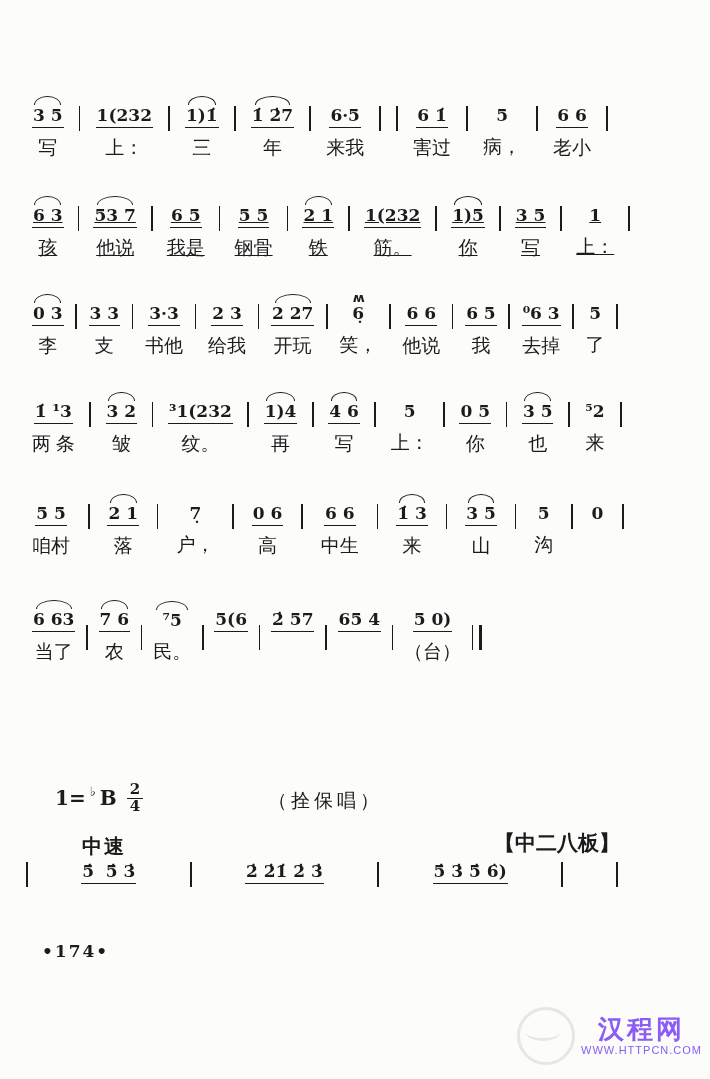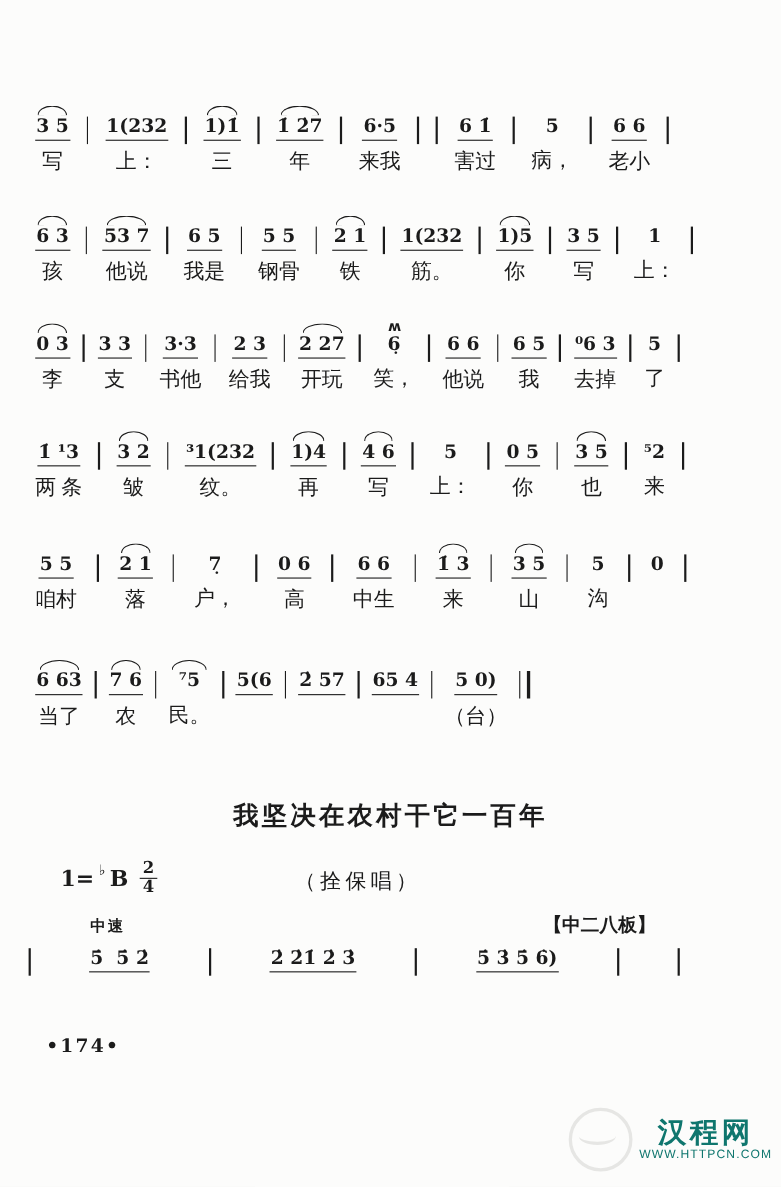--- a/index.html
+++ b/index.html
@@ -23,26 +23,26 @@
   
   .song-title{position:absolute;top:726px;left:0;width:100%;text-align:center;
               font-size:23px;font-weight:700;letter-spacing:3px;}
   .key-sig{position:absolute;top:782px;left:55px;font:700 20px "DejaVu Serif",serif;
            display:flex;align-items:center;gap:4px;}
   .flat{font-size:13px;vertical-align:super;position:relative;top:-7px;}
   .frac{display:inline-flex;flex-direction:column;align-items:center;font-size:15px;
         line-height:1.05;margin-left:6px;font-weight:700;}
   .frac .num{border-bottom:1.5px solid #1b1b1b;padding:0 3px;}
   .performer{position:absolute;top:788px;left:268px;font-size:19px;letter-spacing:4px;}
-  .tempo{position:absolute;top:833px;left:82px;font-size:14px;font-weight:700;letter-spacing:2px;}
-  .banshi{position:absolute;top:829px;left:494px;font-size:17px;font-weight:700;}
+  .tempo{position:absolute;top:833px;left:82px;font-size:20px;font-weight:700;letter-spacing:2px;}
+  .banshi{position:absolute;top:829px;left:494px;font-size:21px;font-weight:700;}
   .page-number{position:absolute;top:941px;left:42px;font:700 17px "DejaVu Serif",serif;letter-spacing:2px;}
   
   .watermark{position:absolute;right:8px;bottom:14px;display:flex;align-items:center;gap:6px;
-             color:#0f766e;}
+             color:#8b5cf6;}
   .wm-logo{width:52px;height:52px;border:3px solid #e6e6e4;border-radius:50%;position:relative;}
   .wm-logo::after{content:"";position:absolute;left:6px;top:14px;width:34px;height:14px;
                   border-bottom:3px solid #e6e6e4;border-radius:0 0 60% 60%;}
   .wm-text{display:flex;flex-direction:column;align-items:center;line-height:1.1;}
   .wm-site{font-size:26px;font-weight:700;letter-spacing:3px;}
   .wm-url{font-size:11px;letter-spacing:1px;font-family:"Liberation Sans",sans-serif;}
 </style>
 </head>
 <body>
 
@@ -98,21 +98,21 @@
         <div class="lyric">病，</div>
       </div>
       <div class="barline"></div>
       <div class="measure">
         <div class="slur-area"></div>
         <div class="notes u">6 6</div>
         <div class="lyric">老小</div>
       </div>
       <div class="barline"></div>
     </div>
-  <div class="score-line" style="top:192px;left:32px;width:598px;">
+  <div class="score-line" style="top:192px;left:32px;width:598px;text-decoration:underline;">
       <div class="measure">
         <div class="slur-area">
           <div class="slur"></div>
         </div>
         <div class="notes u">6 3</div>
         <div class="lyric">孩</div>
       </div>
       <div class="barline"></div>
       <div class="measure">
         <div class="slur-area">
@@ -356,21 +356,21 @@
         <div class="lyric">沟</div>
       </div>
       <div class="barline"></div>
       <div class="measure">
         <div class="slur-area"></div>
         <div class="notes">0</div>
         <div class="lyric"></div>
       </div>
       <div class="barline"></div>
     </div>
-  <div class="score-line" style="top:596px;left:32px;width:450px;">
+  <div class="score-line" style="top:596px;left:32px;width:450px;align-items:center;">
       <div class="measure">
         <div class="slur-area">
           <div class="slur"></div>
         </div>
         <div class="notes u">6 63</div>
         <div class="lyric">当了</div>
       </div>
       <div class="barline"></div>
       <div class="measure">
         <div class="slur-area">
@@ -407,41 +407,40 @@
       </div>
       <div class="barline"></div>
       <div class="measure">
         <div class="slur-area"></div>
         <div class="notes u">5 0)</div>
         <div class="lyric">（台）</div>
       </div>
       <div class="barline final"></div>
     </div>
 
-  <div class="song-title">我坚决在农村干它一百年</div>
 
   <div class="key-sig">
     <span>1=</span>
       <span class="flat">♭</span>
       <span>B</span>
     <span class="frac">
       <span class="num">2</span>
       <span class="den">4</span>
     </span>
   </div>
 
   <div class="performer">（拴保唱）</div>
   <div class="tempo">中速</div>
   <div class="banshi">【中二八板】</div>
 
   <div class="score-line" style="top:848px;left:26px;width:592px;">
       <div class="barline"></div>
       <div class="measure">
         <div class="slur-area"></div>
-        <div class="notes u">5̇  5̇ 2̇</div>
+        <div class="notes u">5̇  5̇ 3̇</div>
         <div class="lyric"></div>
       </div>
       <div class="barline"></div>
       <div class="measure">
         <div class="slur-area"></div>
         <div class="notes u">2̇ 2̇1̇ 2̇ 3̇</div>
         <div class="lyric"></div>
       </div>
       <div class="barline"></div>
       <div class="measure">

